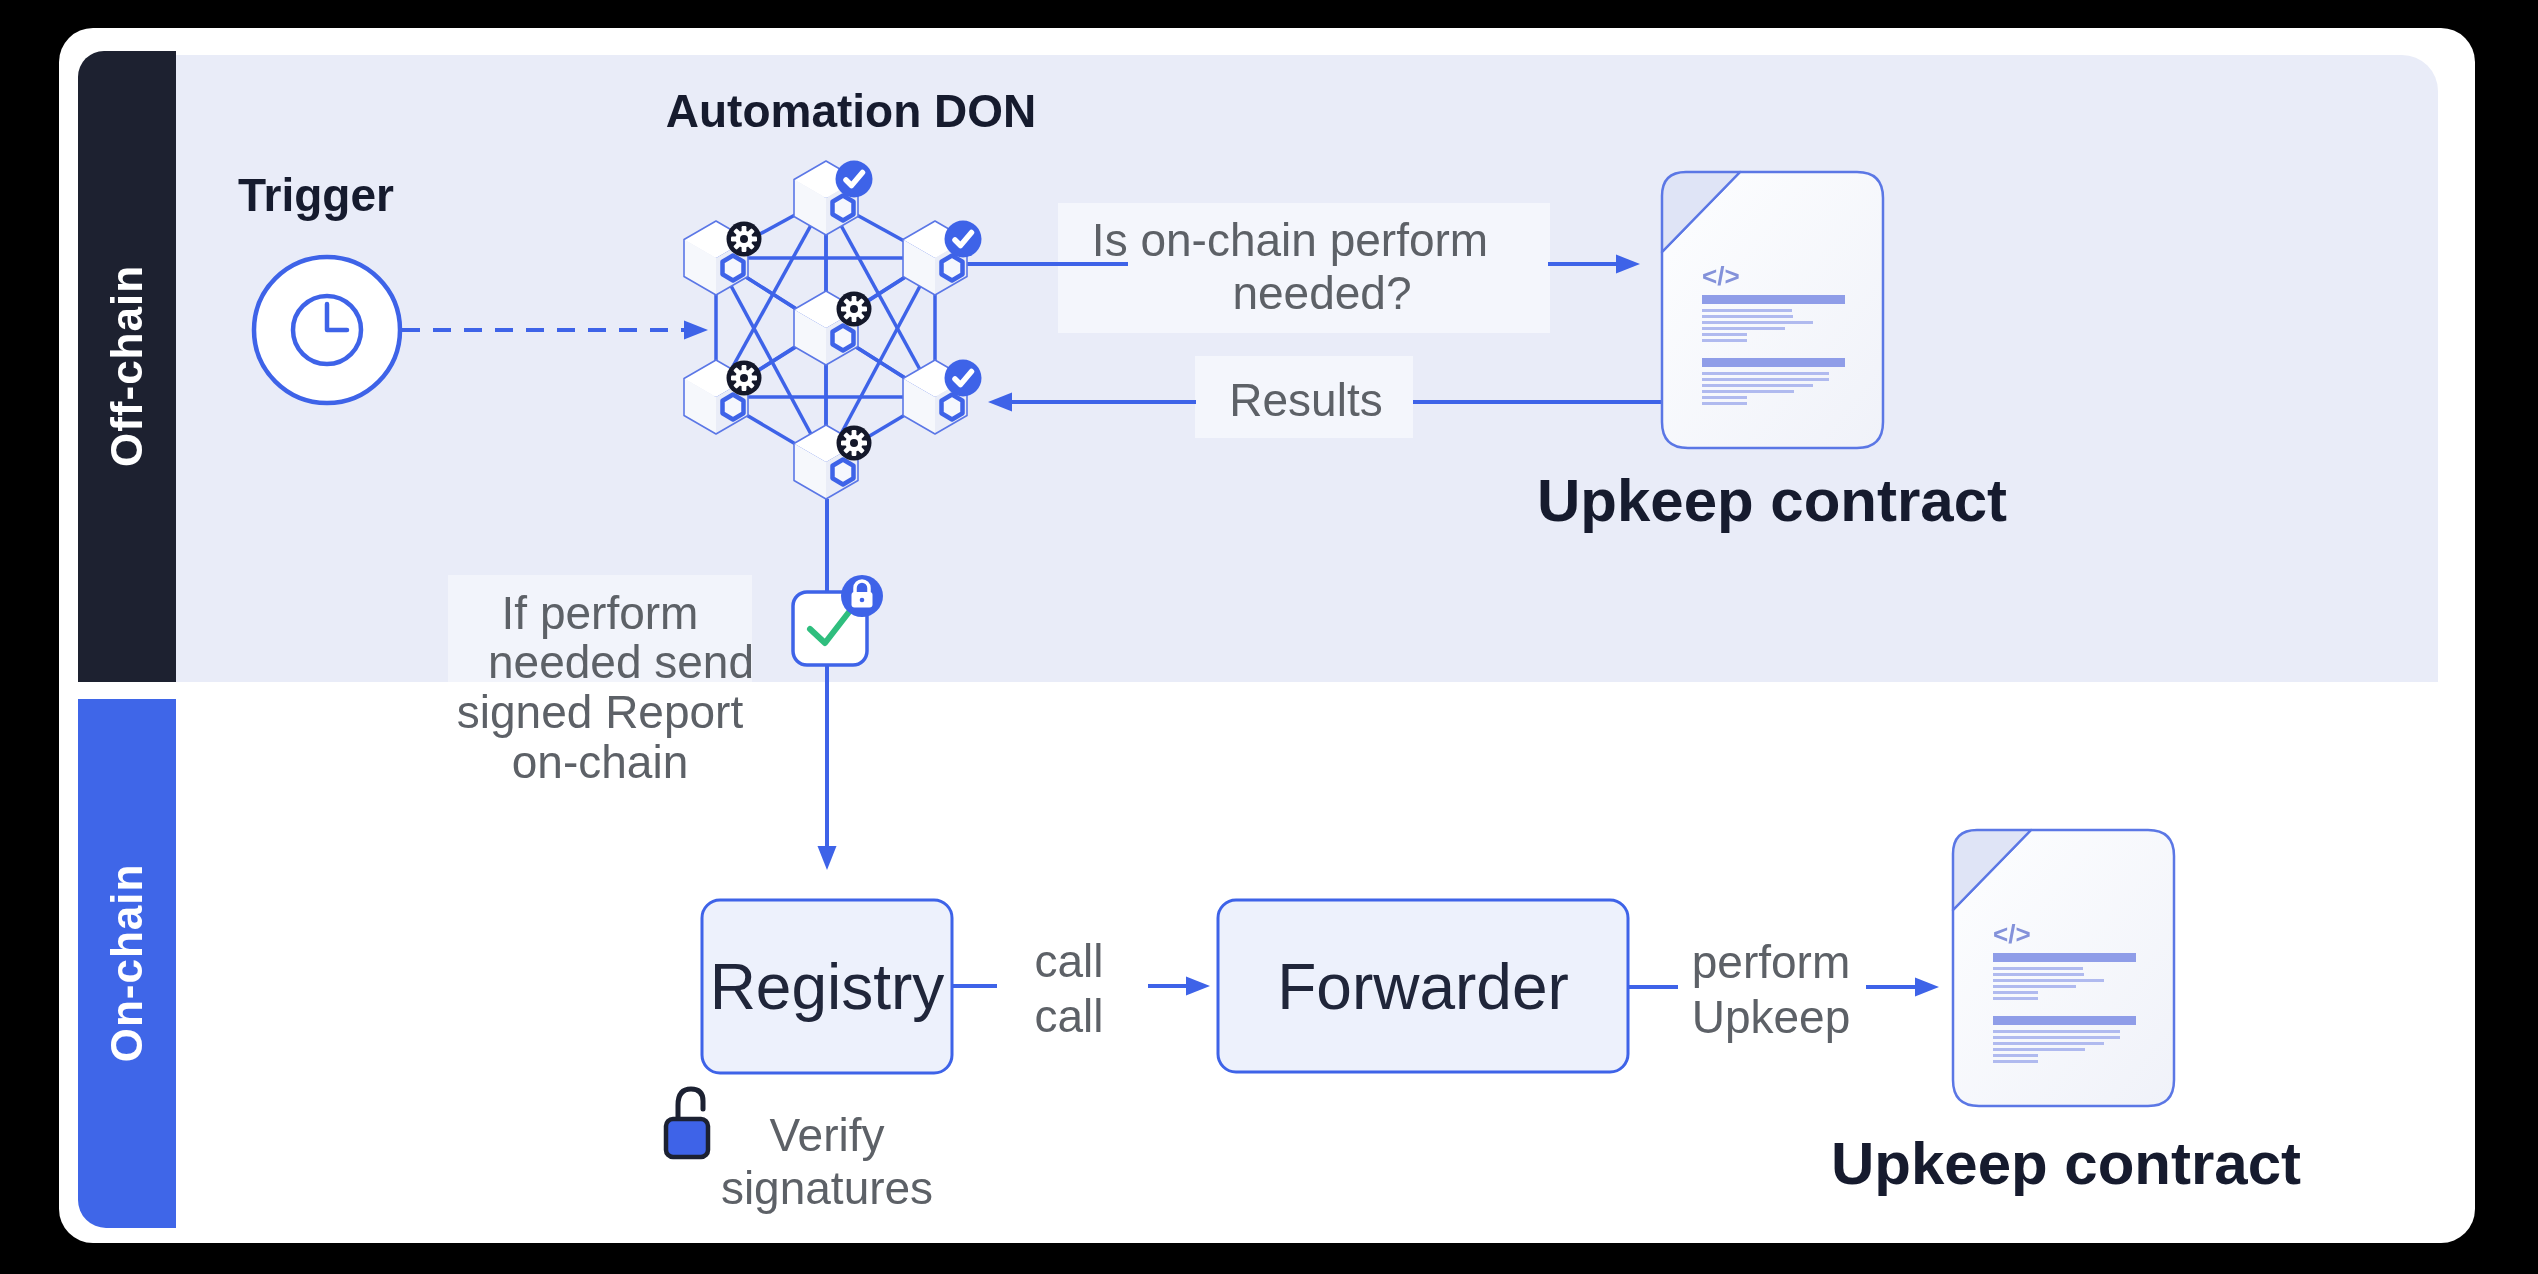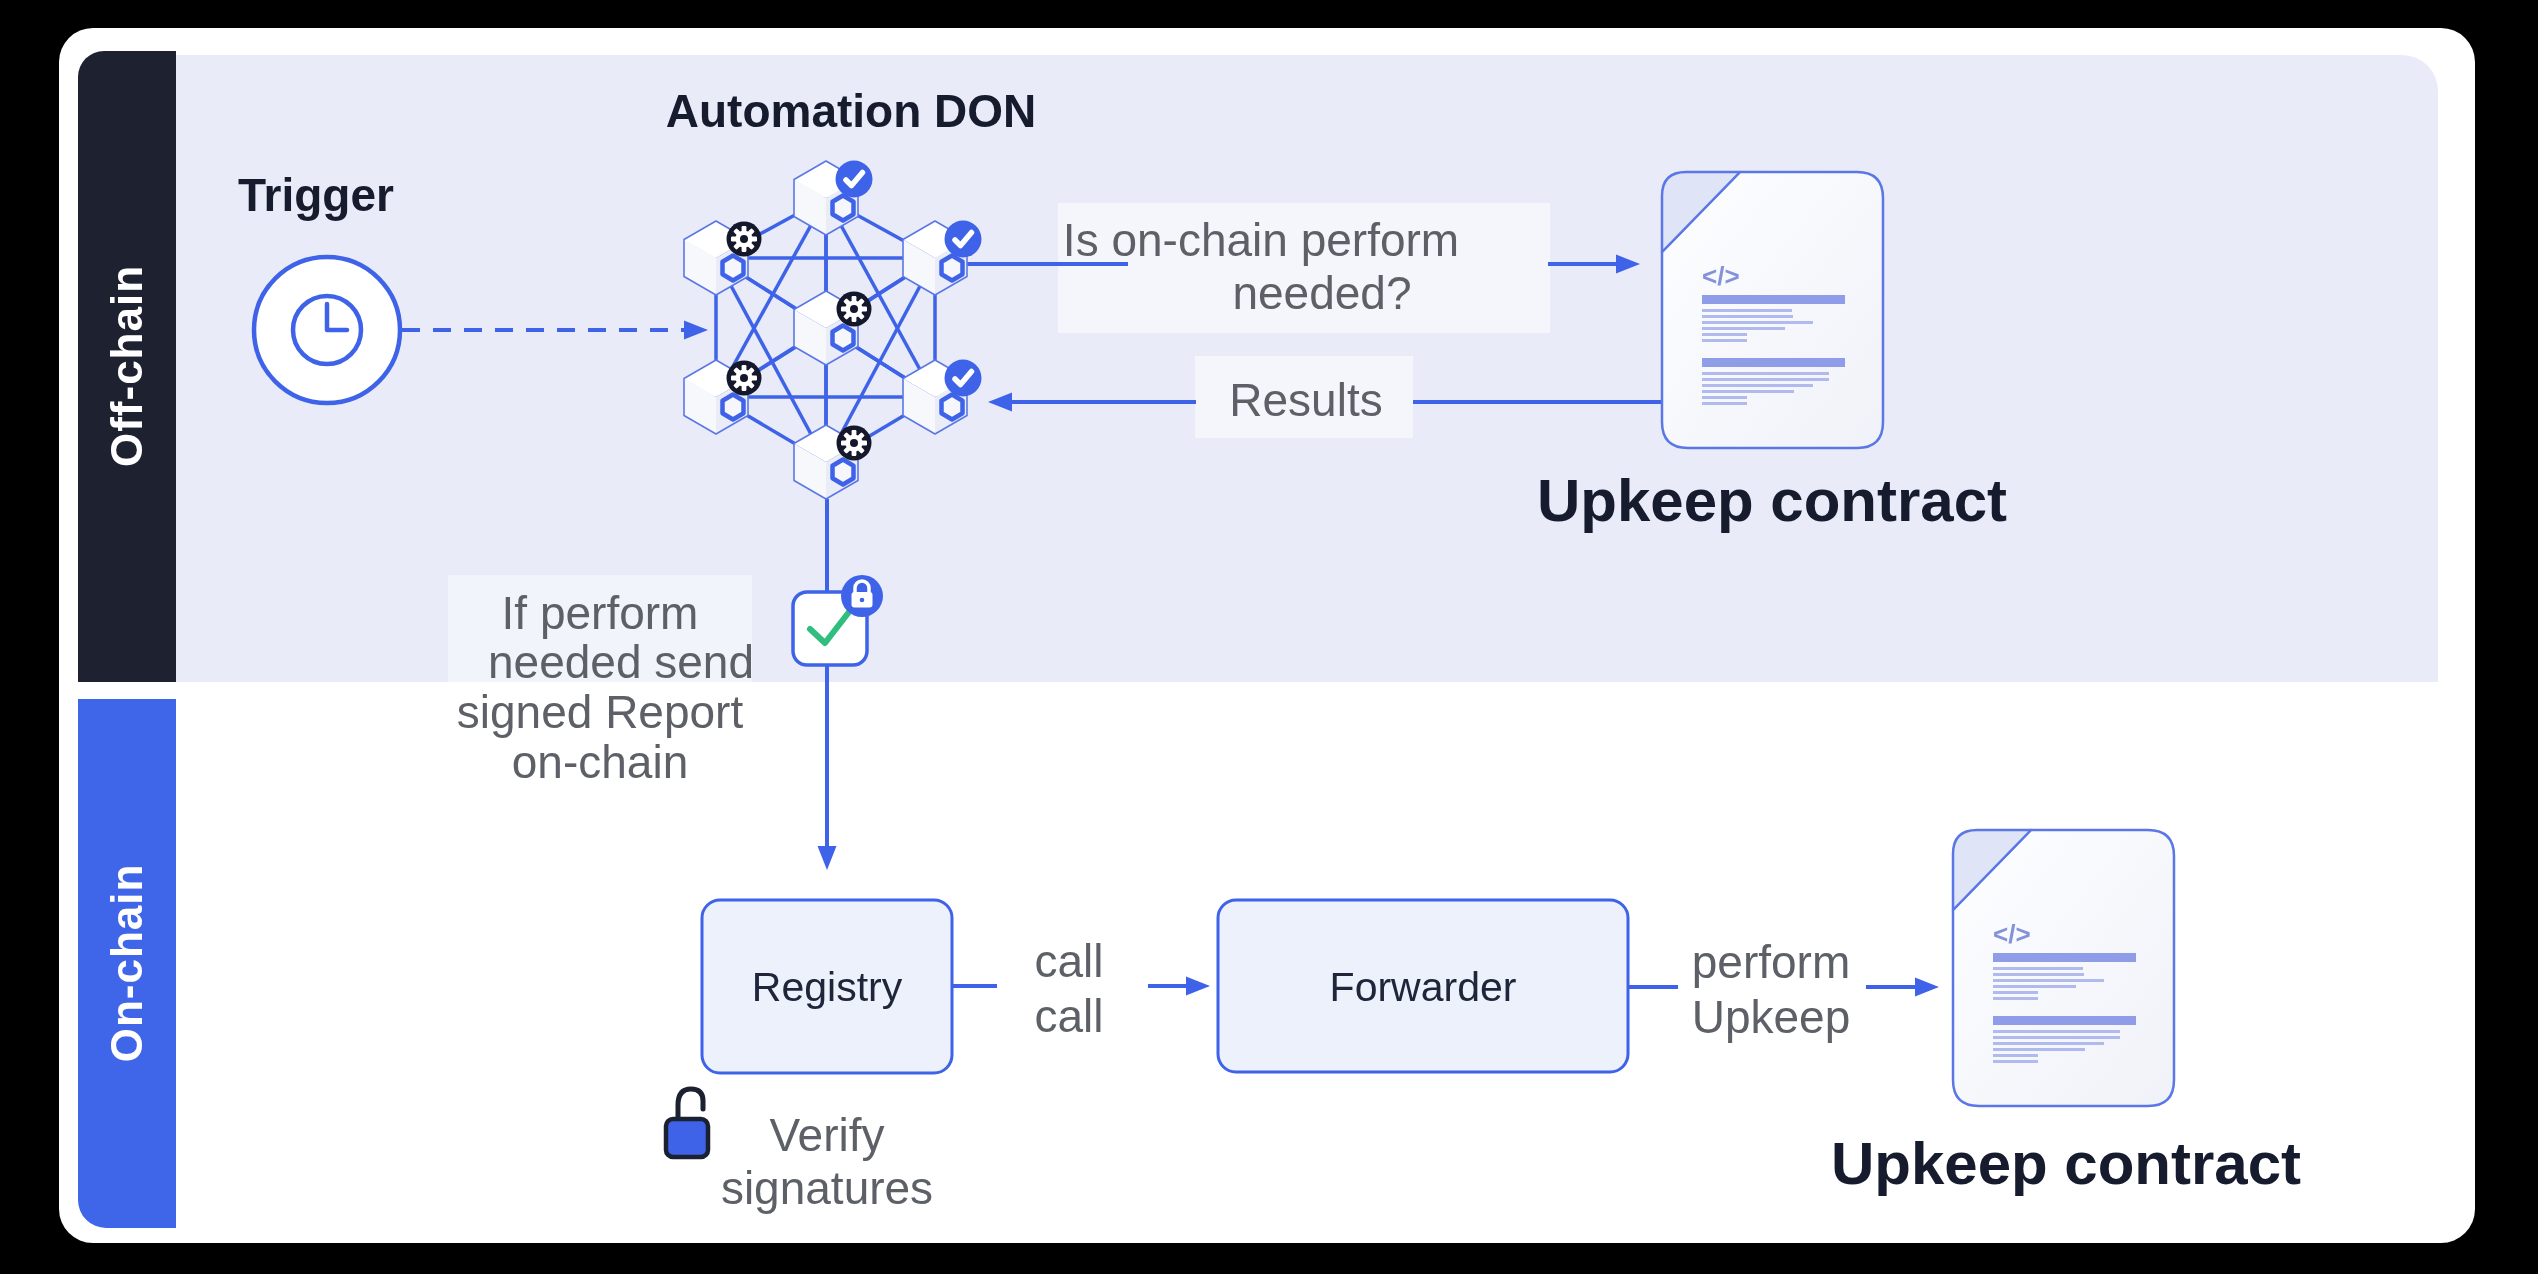--- a/index.html
+++ b/index.html
@@ -32,21 +32,21 @@
   .band-blue{position:absolute;left:78px;top:699px;width:98px;height:529px;
         background:var(--blue-band);border-radius:0 0 0 28px;z-index:1;}
   .vlabel{position:absolute;color:#fff;font-weight:bold;font-size:44px;letter-spacing:1px;
         transform:translate(-50%,-50%) rotate(-90deg);white-space:nowrap;z-index:4;}
   .text-bg{position:absolute;background:rgba(255,255,255,0.5);z-index:2;}
   svg.layer{position:absolute;left:0;top:0;z-index:3;}
   .t{position:absolute;transform:translate(-50%,-50%);white-space:nowrap;z-index:4;}
   .bold-navy{font-weight:bold;font-size:46px;color:var(--navy);}
   .bold-navy-sm{font-weight:bold;font-size:60px;color:var(--navy);}
   .gray{font-size:46px;color:var(--gray);}
-  .box-label{font-size:41px;color:var(--box-label);}
+  .box-label{font-size:64px;color:var(--box-label);}
   
   .flow{stroke:var(--accent);stroke-width:4;fill:none;}
   .flow-d{stroke-dasharray:18 13;}
   .head{fill:var(--accent);stroke:none;}
   .edge{stroke:var(--accent);stroke-width:3.5;fill:none;}
   .node-box{fill:var(--node-box-fill);stroke:var(--accent);stroke-width:3;}
   .hex-outline{fill:none;stroke:#5B77E6;stroke-width:1.6;stroke-linejoin:round;}
 </style>
 </head>
 <body>
@@ -310,21 +310,21 @@
         <rect x="1993" y="1060" width="45" height="3" fill="var(--doc-line)"></rect>
       </g>
   </svg>
 
   <div class="vlabel" style="left:127px;top:366px;">Off-chain</div>
   <div class="vlabel" style="left:127px;top:963px;">On-chain</div>
 
   <div class="t bold-navy" style="left:316px;top:195px;">Trigger</div>
   <div class="t bold-navy" style="left:851px;top:111px;">Automation DON</div>
 
-  <div class="t gray" style="left:1261px;top:240px;">Is on-chain perform</div>
+  <div class="t gray" style="left:1290px;top:240px;">Is on-chain perform</div>
   <div class="t gray" style="left:1303px;top:293px;margin-left:19px;">needed?</div>
 
   <div class="t gray" style="left:1306px;top:400px;">Results</div>
 
   <div class="t bold-navy-sm" style="left:1772px;top:500px;">Upkeep contract</div>
 
   <div class="t gray" style="left:600px;top:613px;">If perform</div>
   <div class="t gray" style="left:600px;top:662px;margin-left:21px;">needed send</div>
   <div class="t gray" style="left:600px;top:712px;">signed Report</div>
   <div class="t gray" style="left:600px;top:762px;">on-chain</div>

